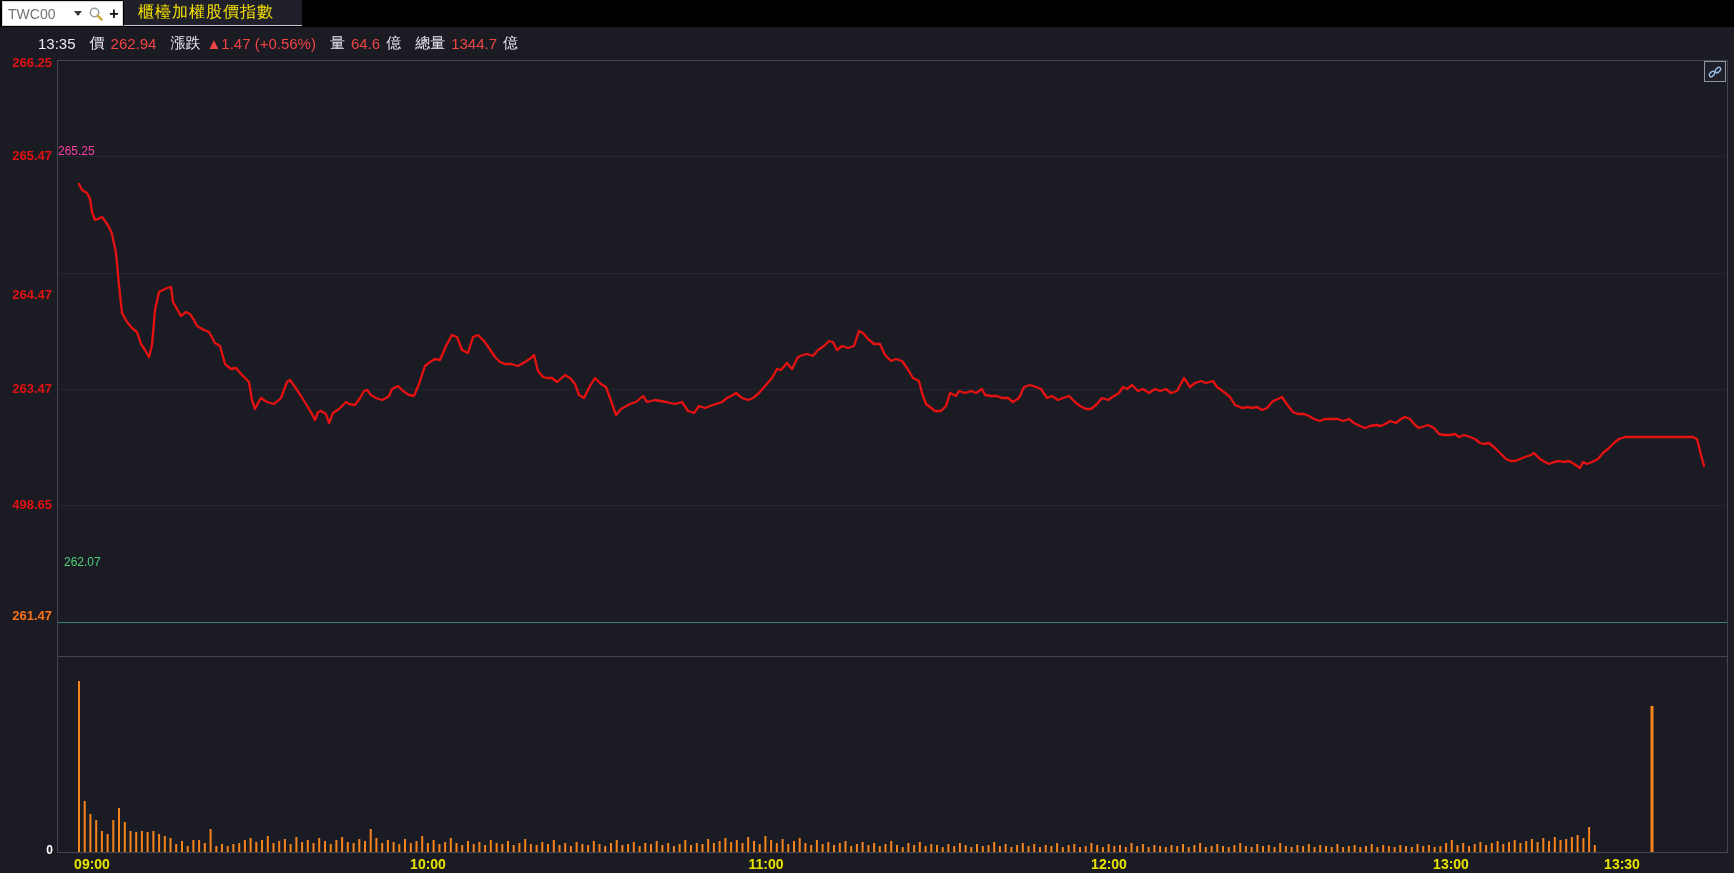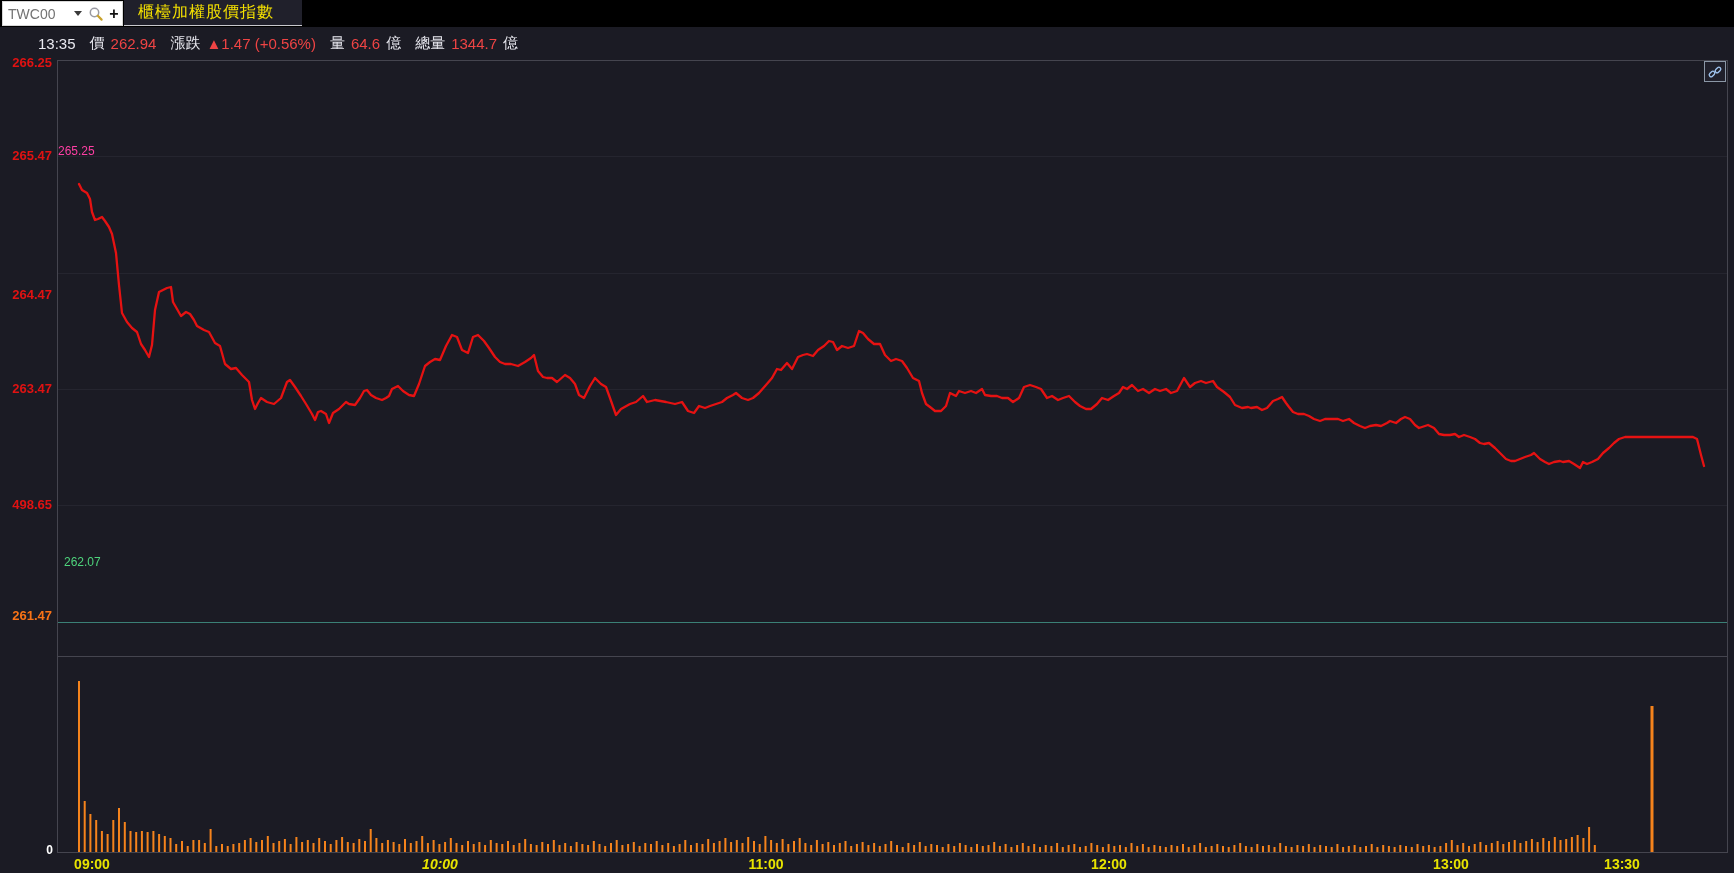--- a/index.html
+++ b/index.html
@@ -383,21 +383,21 @@
 <div id="y-labels">
     <div class="ylab" style="top: 56px; left: 0px; color: rgb(224, 18, 18);">266.25</div>
     <div class="ylab" style="top: 149px; left: 0px; color: rgb(224, 18, 18);">265.47</div>
     <div class="ylab" style="top: 266px; left: 0px; color: rgb(224, 18, 18); margin-top: 22px;">264.47</div>
     <div class="ylab" style="top: 382px; left: 0px; color: rgb(224, 18, 18);">263.47</div>
     <div class="ylab" style="top: 498px; left: 0px; color: rgb(224, 18, 18);">498.65</div>
     <div class="ylab" style="top: 609px; left: 0px; color: #f97316;">261.47</div>
   </div>
 <div id="x-labels">
     <div class="xlab" style="left: 92px;">09:00</div>
-    <div class="xlab" style="left: 440px; font-style: italic;">10:00</div>
+    <div class="xlab" style="left: 428px;">10:00</div>
     <div class="xlab" style="left: 766px;">11:00</div>
     <div class="xlab" style="left: 1109px;">12:00</div>
     <div class="xlab" style="left: 1451px;">13:00</div>
     <div class="xlab" style="left: 1622px;">13:30</div>
   </div>
 <div class="ann" id="high-label" style="left: 58px; top: 145px; color: rgb(255, 63, 164);">265.25</div>
 <div class="ann" id="low-label" style="left: 64px; top: 556px; color: rgb(78, 212, 124);">262.07</div>
 <div class="zerolab">0</div>
 
 <div class="linkbtn">

